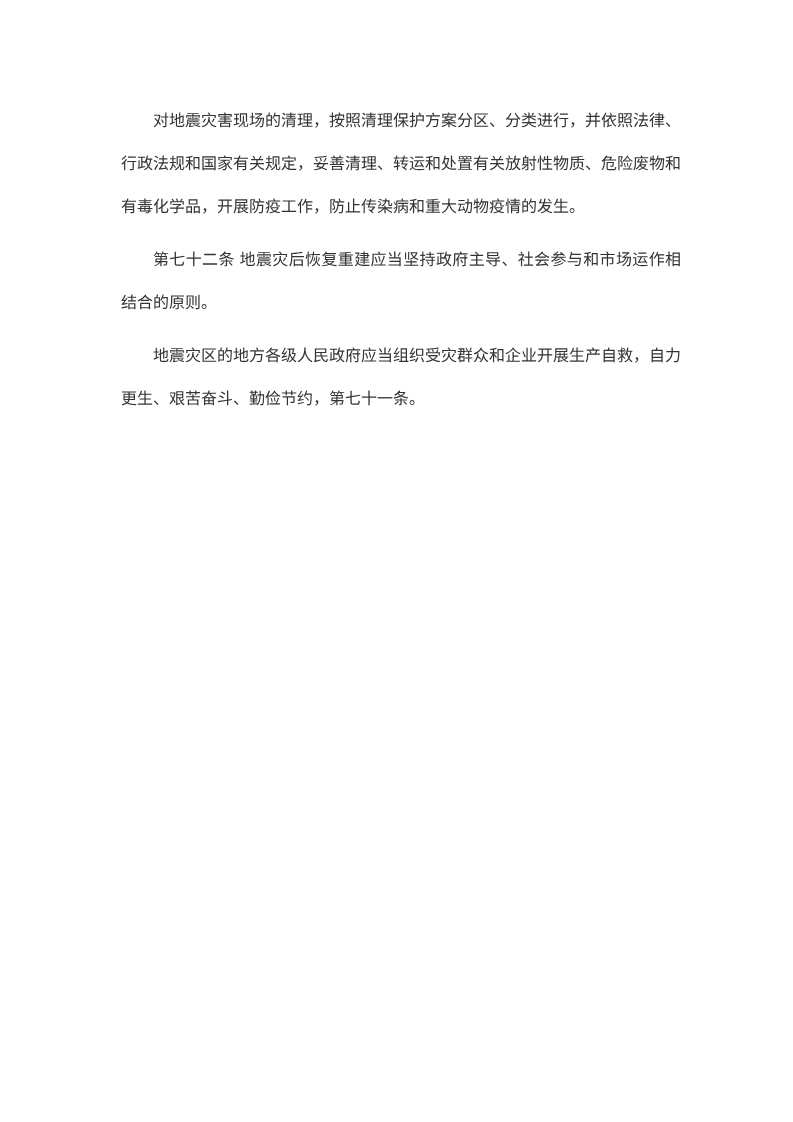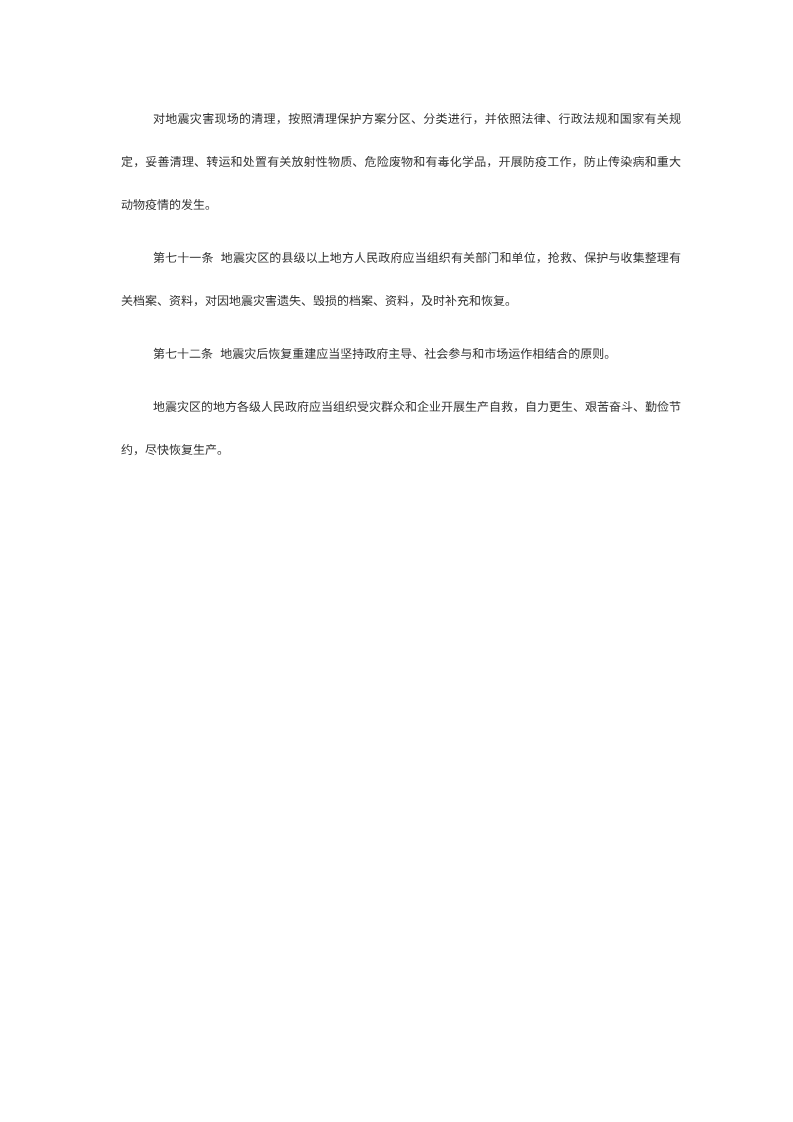--- a/index.html
+++ b/index.html
@@ -14,32 +14,31 @@
   }
   .page {
     box-sizing: border-box;
     width: 793px;
     height: 1122px;
     padding: 99px 112px 40px 121px;
     background: #ffffff;
   }
   .doc-paragraph {
     margin: 0 0 10px 0;
-    font-family: Liberation Mono, monospace;
-    font-size: 12px;
+    font-family: Liberation Sans, sans-serif;
+    font-size: 16px;
     line-height: 43px;
     color: #333333;
     text-align: justify;
     text-justify: inter-ideograph;
     text-indent: 32px;
     letter-spacing: 0;
     word-break: normal;
   }
 </style>
 </head>
 <body>
 
 <div class="page">
   <p class="doc-paragraph">对地震灾害现场的清理，按照清理保护方案分区、分类进行，并依照法律、行政法规和国家有关规定，妥善清理、转运和处置有关放射性物质、危险废物和有毒化学品，开展防疫工作，防止传染病和重大动物疫情的发生。</p>
-  <p class="doc-paragraph">第七十一条 地震灾区的县级以上地方人民政府应当组织有关部门和单位，抢救、保护与收集整理有关档案、资料，对因地震灾害遗失、毁损的档案、资料，及时补充和恢复。</p>
   <p class="doc-paragraph">第七十二条 地震灾后恢复重建应当坚持政府主导、社会参与和市场运作相结合的原则。</p>
-  <p class="doc-paragraph">地震灾区的地方各级人民政府应当组织受灾群众和企业开展生产自救，自力更生、艰苦奋斗、勤俭节约，尽快恢复生产。</p>
+  <p class="doc-paragraph">地震灾区的地方各级人民政府应当组织受灾群众和企业开展生产自救，自力更生、艰苦奋斗、勤俭节约，第七十一条。</p>
 </div>
 
 </body></html>

